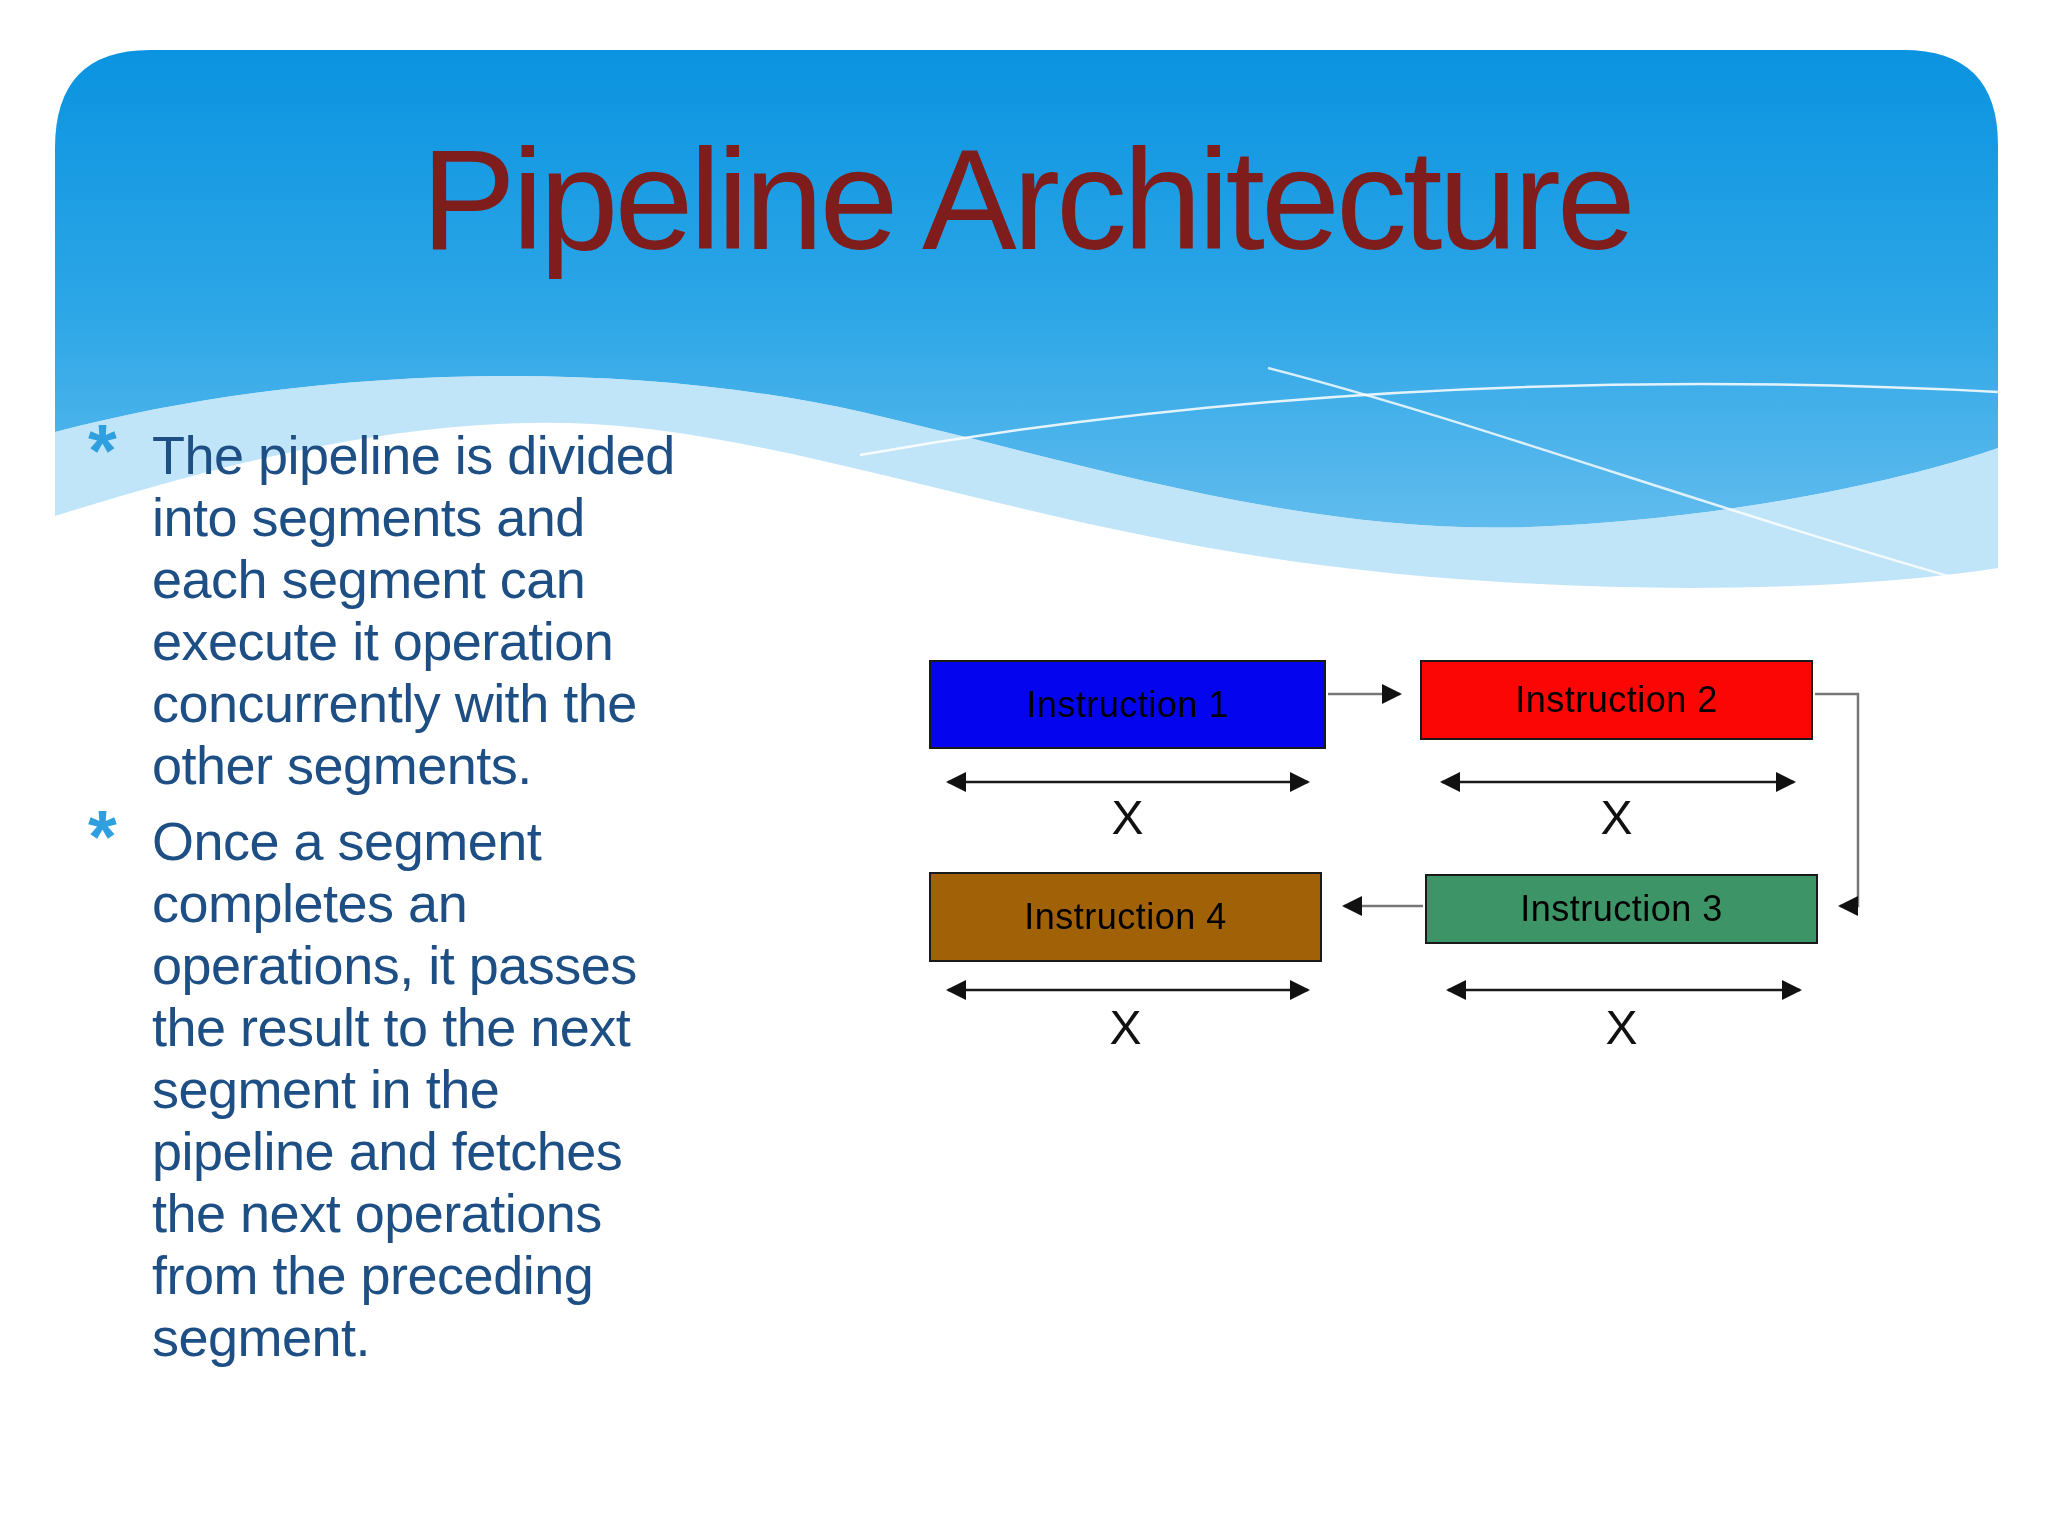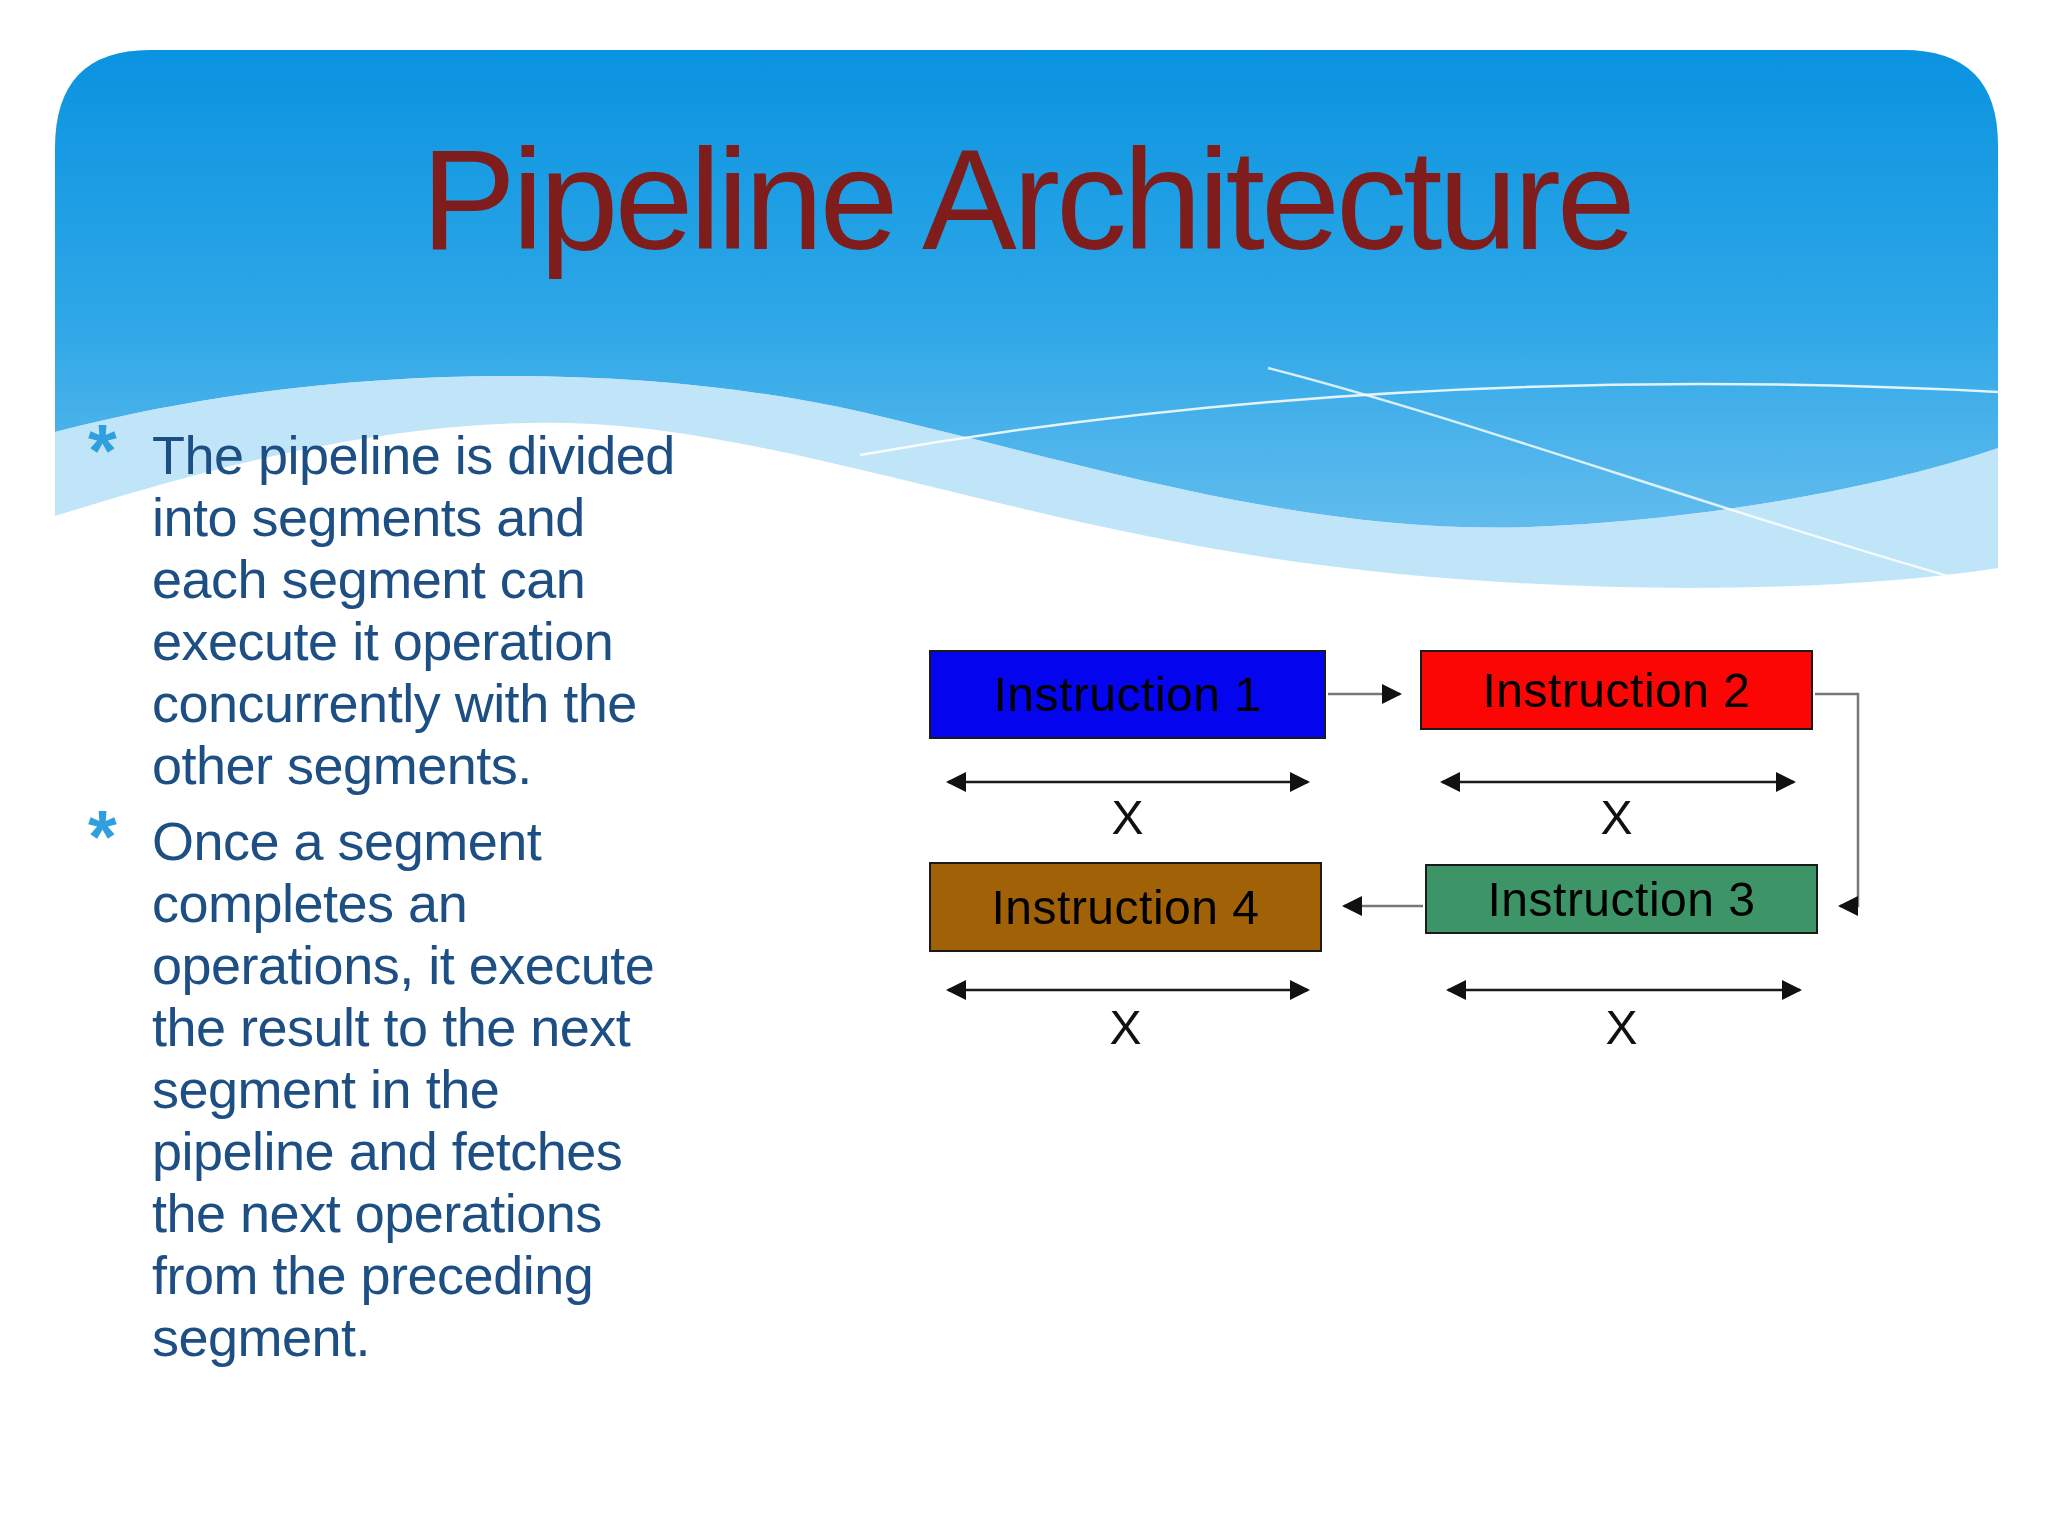--- a/index.html
+++ b/index.html
@@ -20,21 +20,21 @@
     margin-top:-4px;text-align:left;
   }
   .bullet-text{
     margin:0;font-size:54px;line-height:62px;white-space:pre-line;
     letter-spacing:-0.5px;
   }
   .diagram{position:absolute;left:0;top:0;width:2048px;height:1536px;z-index:1;}
   .ibox{
     position:absolute;display:flex;align-items:center;justify-content:center;
     border:2px solid #1a1a1a;box-sizing:border-box;
-    font-size:48px;color:#000;letter-spacing:0.5px;
+    font-size:36px;color:#000;letter-spacing:0.5px;margin-top:10px;
   }
   .ibox-1{left:929px;top:650px;width:397px;height:89px;}
   .ibox-2{left:1420px;top:650px;width:393px;height:80px;}
   .ibox-3{left:1425px;top:864px;width:393px;height:70px;justify-content:center;}
   .ibox-4{left:929px;top:862px;width:393px;height:90px;}
   .xlab{
     position:absolute;text-align:center;font-size:48px;color:#111;
     font-weight:400;
   }
   .xlab-1{left:929px;width:397px;top:790px;}
@@ -93,21 +93,21 @@
 into segments and
 each segment can
 execute it operation
 concurrently with the
 other segments.</p>
     </div>
     <div class="bullet">
       <span class="bullet-mark" style="color: rgb(47, 159, 223);">*</span>
       <p class="bullet-text" style="color: rgb(29, 78, 132);">Once a segment
 completes an
-operations, it execute
+operations, it passes
 the result to the next
 segment in the
 pipeline and fetches
 the next operations
 from the preceding
 segment.</p>
     </div>
   </div>
 
   <div class="diagram">

